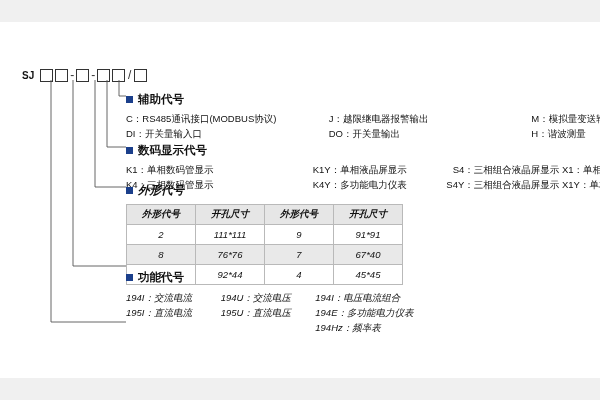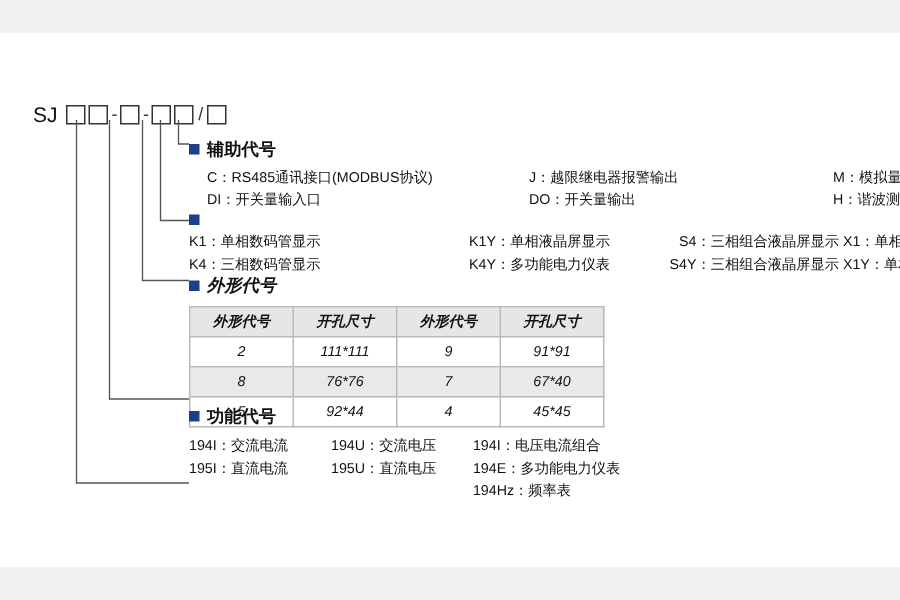--- a/index.html
+++ b/index.html
@@ -34,22 +34,22 @@
     position: absolute;
     left: 22px;
     top: 68px;
     display: flex;
     align-items: center;
     font-size: 13px;
     color: #111;
     letter-spacing: 0;
   }
   .code-row .sj {
-    font-weight: 400;
-    font-size: 14px;
+    font-weight: 700;
+    font-size: 10px;
     margin-right: 5px;
     font-family: "Liberation Sans", sans-serif;
   }
   .box {
     display: inline-block;
     width: 11px;
     height: 11px;
     border: 1px solid #333;
     background: #fff;
     margin: 0 1px;
@@ -142,33 +142,33 @@
   table.shape-table td { width: 68px; background: #fff; }
   table.shape-table tr.alt td { background: #e9e9e9; }
 
   .func-cols {
     margin-top: 5px;
     font-size: 9.5px;
     line-height: 1.6;
     color: #111;
     white-space: nowrap;
   }
-  .func-cols .frow { display: block; }
+  .func-cols .frow { display: block; font-style: italic; }
   .func-cols .c1 { display: inline-block; width: 92px; }
   .func-cols .c2 { display: inline-block; width: 92px; }
   .func-cols .c3 { display: inline-block; }
   .brand-text {
     font-size: 10px;
     color: #111;
     white-space: nowrap;
   }
   .disp-row .d1 { display: inline-block; width: 128px; }
   .disp-row .d2 { display: inline-block; width: 150px; text-align: right; }
   .disp-row .d3 { display: inline-block; }
-  .aux-row .a1 { display: inline-block; width: 200px; margin-left: 12px; }
+  .aux-row .a1 { display: inline-block; width: 200px; }
   .aux-row .a2 { display: inline-block; }
 </style>
 </head>
 <body>
 
 <div class="page">
 
   <div class="band band-top"></div>
   <div class="band band-bottom"></div>
 
@@ -215,20 +215,21 @@
         <span class="a1">DI：开关量输入口</span>
         <span class="a1">DO：开关量输出</span>
         <span class="a2">H：谐波测量</span>
       </span>
     </div>
   </div>
 
   <div class="sec" id="disp">
     <div class="sec-head">
       <span class="bullet"></span>
+      <span>数码显示代号</span>
     </div>
     <div class="sec-body">
       <span class="row disp-row">
         <span class="d1">K1：单相数码管显示</span>
         <span class="d2">K1Y：单相液晶屏显示</span>
         <span class="d2">S4：三相组合液晶屏显示</span>
         <span class="d3">X1：单相经济型数码管显示</span>
       </span>
       <span class="row disp-row">
         <span class="d1">K4：三相数码管显示</span>

